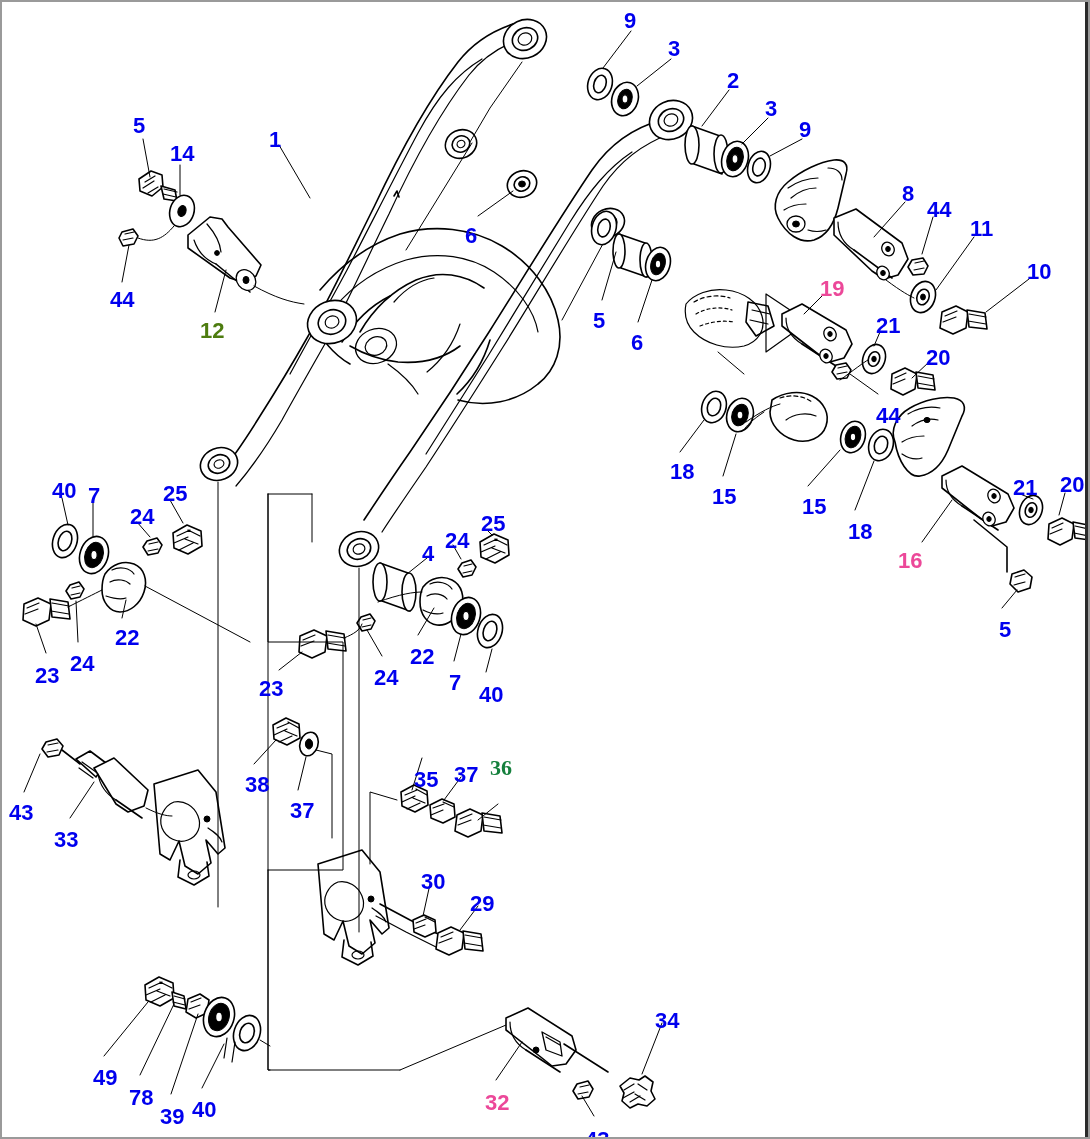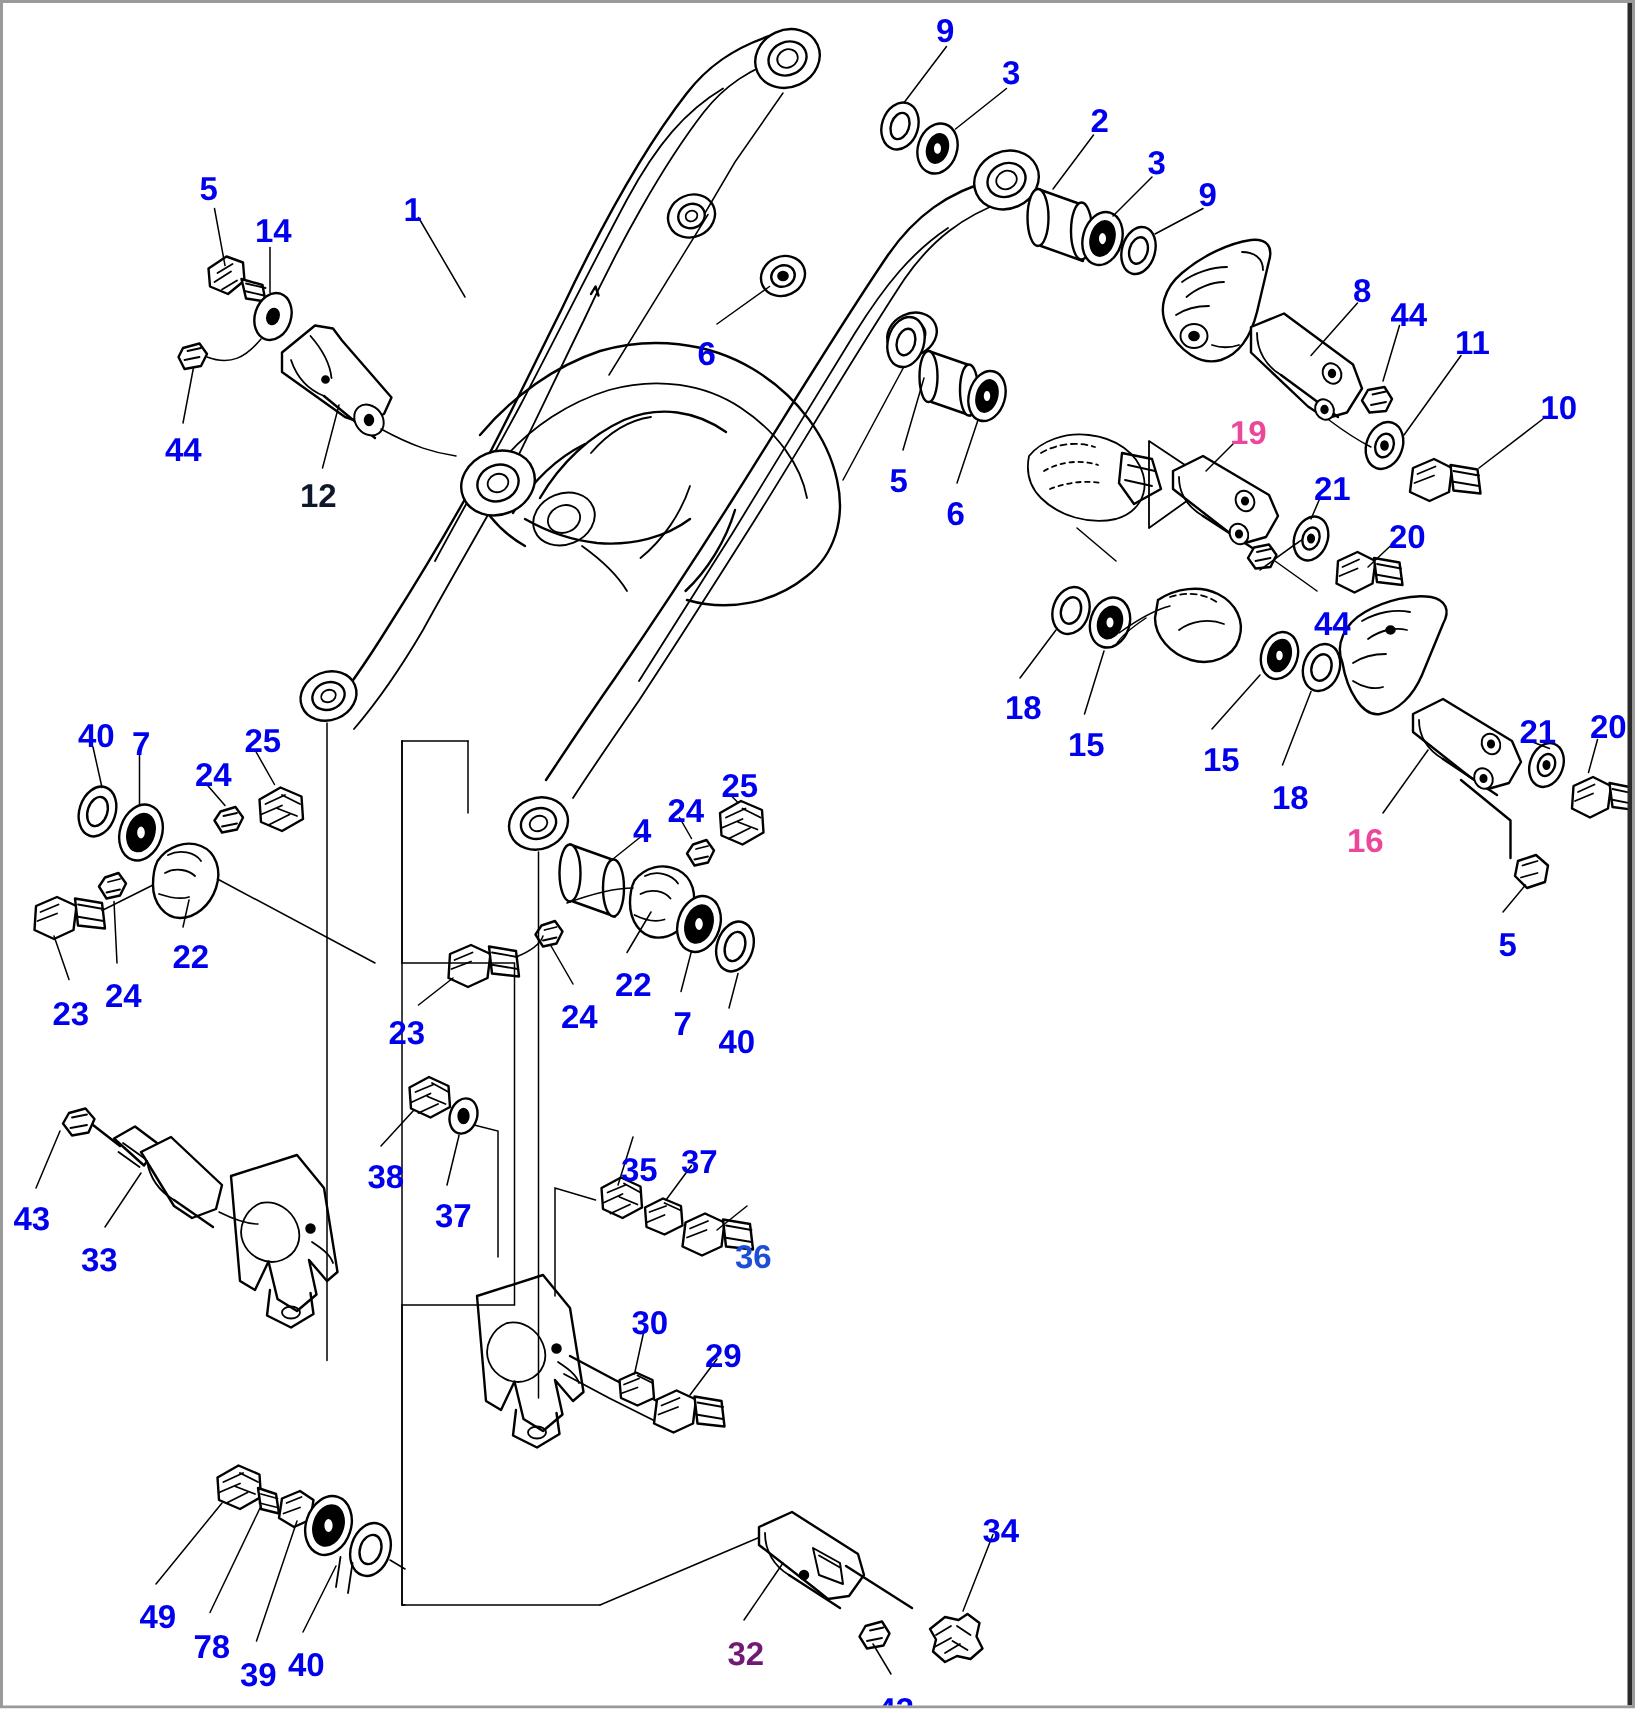--- a/index.html
+++ b/index.html
@@ -546,21 +546,21 @@
       <div class="callout" style="left: 622px; top: 8px; color: rgb(0, 0, 238);">9</div>
       <div class="callout" style="left: 666px; top: 36px; color: rgb(0, 0, 238);">3</div>
       <div class="callout" style="left: 725px; top: 68px; color: rgb(0, 0, 238);">2</div>
       <div class="callout" style="left: 763px; top: 96px; color: rgb(0, 0, 238);">3</div>
       <div class="callout" style="left: 797px; top: 117px; color: rgb(0, 0, 238);">9</div>
       <div class="callout" style="left: 900px; top: 181px; color: rgb(0, 0, 238);">8</div>
       <div class="callout" style="left: 925px; top: 197px; color: rgb(0, 0, 238);">44</div>
       <div class="callout" style="left: 968px; top: 216px; color: rgb(0, 0, 238);">11</div>
       <div class="callout" style="left: 1025px; top: 259px; color: rgb(0, 0, 238);">10</div>
       <div class="callout" style="left: 108px; top: 287px; color: rgb(0, 0, 238);">44</div>
-      <div class="callout" style="left: 198px; top: 318px; color: #0f172a;">12</div>
+      <div class="callout" style="left: 198px; top: 318px; color: #4d7c0f;">12</div>
       <div class="callout" style="left: 463px; top: 223px; color: rgb(0, 0, 238);">6</div>
       <div class="callout" style="left: 591px; top: 308px; color: rgb(0, 0, 238);">5</div>
       <div class="callout" style="left: 629px; top: 330px; color: rgb(0, 0, 238);">6</div>
       <div class="callout" style="left: 818px; top: 276px; color: #ec4899;">19</div>
       <div class="callout" style="left: 874px; top: 313px; color: rgb(0, 0, 238);">21</div>
       <div class="callout" style="left: 924px; top: 345px; color: rgb(0, 0, 238);">20</div>
       <div class="callout" style="left: 874px; top: 403px; color: rgb(0, 0, 238);">44</div>
       <div class="callout" style="left: 668px; top: 459px; color: rgb(0, 0, 238);">18</div>
       <div class="callout" style="left: 710px; top: 484px; color: rgb(0, 0, 238);">15</div>
       <div class="callout" style="left: 800px; top: 494px; color: rgb(0, 0, 238);">15</div>
@@ -583,25 +583,25 @@
       <div class="callout" style="left: 447px; top: 670px; color: rgb(0, 0, 238);">7</div>
       <div class="callout" style="left: 477px; top: 682px; color: rgb(0, 0, 238);">40</div>
       <div class="callout" style="left: 372px; top: 665px; color: rgb(0, 0, 238);">24</div>
       <div class="callout" style="left: 257px; top: 676px; color: rgb(0, 0, 238);">23</div>
       <div class="callout" style="left: 7px; top: 800px; color: rgb(0, 0, 238);">43</div>
       <div class="callout" style="left: 52px; top: 827px; color: rgb(0, 0, 238);">33</div>
       <div class="callout" style="left: 243px; top: 772px; color: rgb(0, 0, 238);">38</div>
       <div class="callout" style="left: 288px; top: 798px; color: rgb(0, 0, 238);">37</div>
       <div class="callout" style="left: 412px; top: 743px; color: rgb(0, 0, 238); margin-top: 24px;">35</div>
       <div class="callout" style="left: 452px; top: 762px; color: rgb(0, 0, 238);">37</div>
-      <div class="callout" style="left: 488px; top: 825px; color: #1d4ed8;">36</div>
+      <div class="callout" style="left: 488px; top: 755px; color: #15803d; font-family: Liberation Serif, serif;">36</div>
       <div class="callout" style="left: 419px; top: 869px; color: rgb(0, 0, 238);">30</div>
       <div class="callout" style="left: 468px; top: 891px; color: rgb(0, 0, 238);">29</div>
       <div class="callout" style="left: 91px; top: 1065px; color: rgb(0, 0, 238);">49</div>
       <div class="callout" style="left: 127px; top: 1085px; color: rgb(0, 0, 238);">78</div>
       <div class="callout" style="left: 158px; top: 1104px; color: rgb(0, 0, 238);">39</div>
       <div class="callout" style="left: 190px; top: 1097px; color: rgb(0, 0, 238);">40</div>
-      <div class="callout" style="left: 483px; top: 1090px; color: #701a75;">32</div>
+      <div class="callout" style="left: 483px; top: 1090px; color: #ec4899;">32</div>
       <div class="callout" style="left: 583px; top: 1127px; color: rgb(0, 0, 238);">43</div>
       <div class="callout" style="left: 653px; top: 1008px; color: rgb(0, 0, 238);">34</div>
     </div>
 
 </div>
 
 </body></html>

